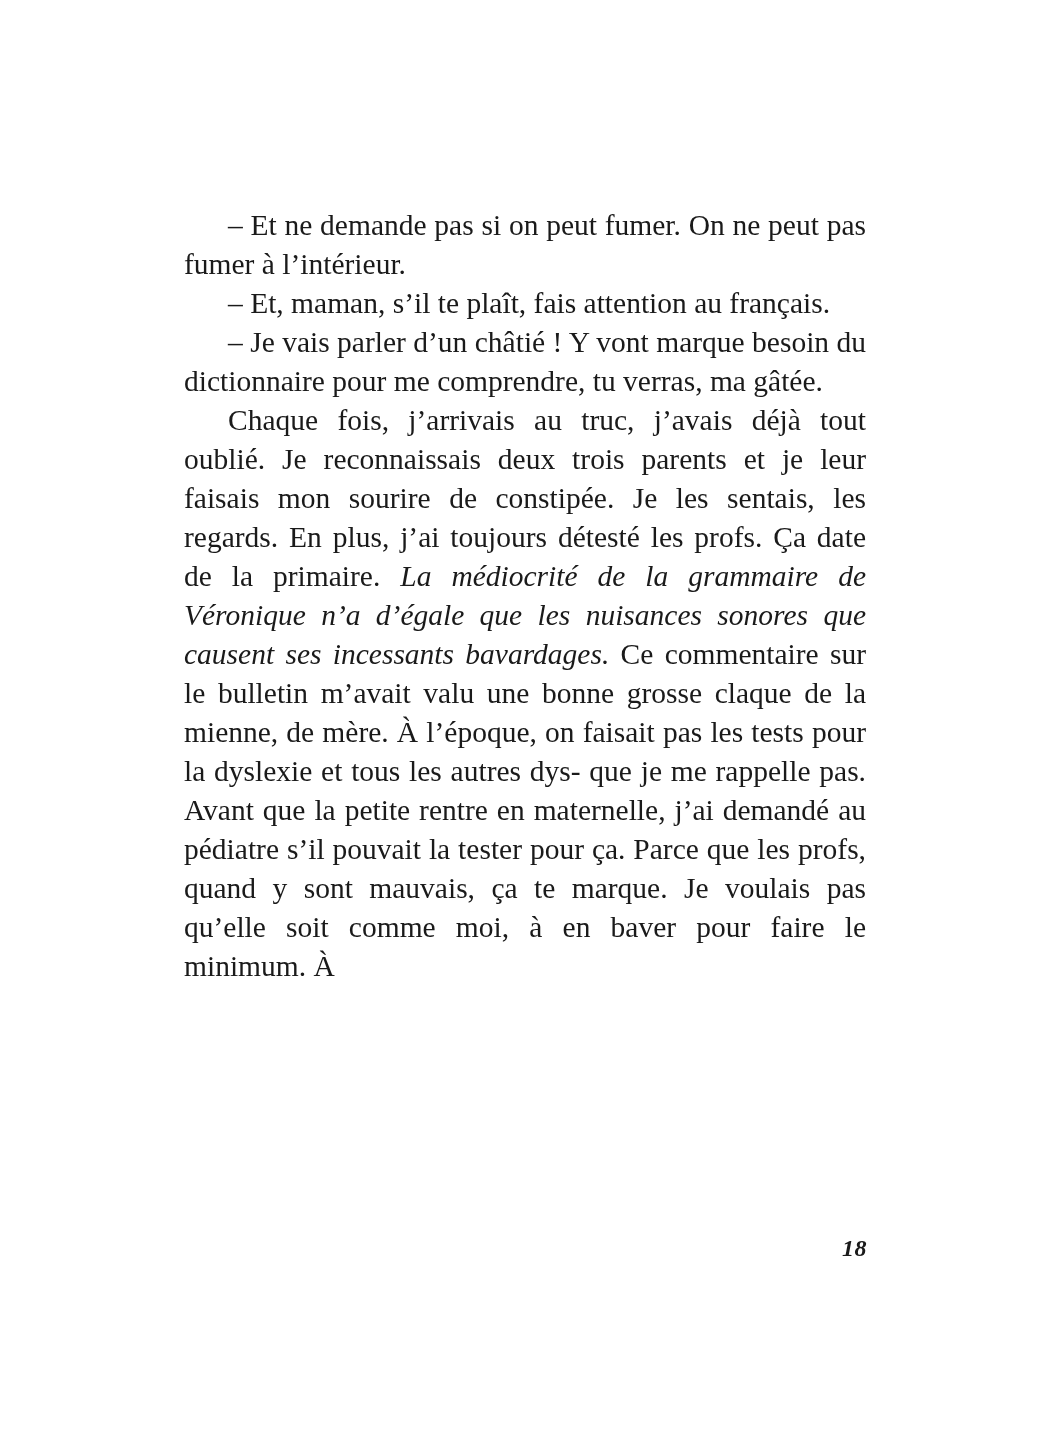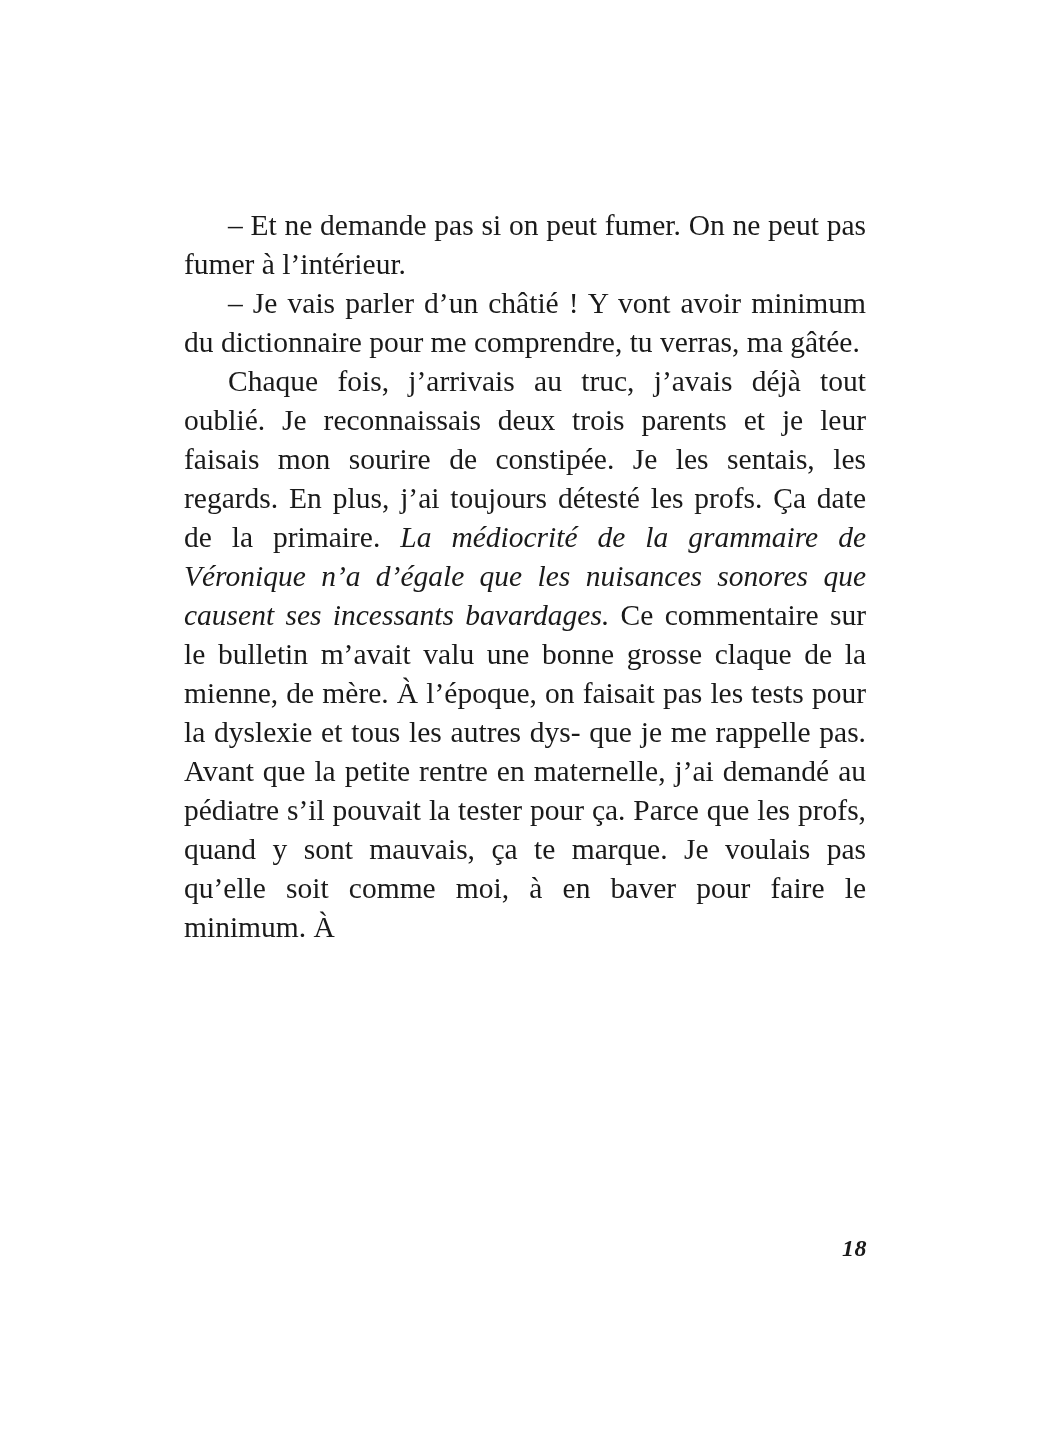--- a/index.html
+++ b/index.html
@@ -71,22 +71,23 @@
 </head>
 <body>
 
 <div class="page">
 
   <div class="text-block">
 
     <p class="para para-end">– Et ne demande pas si on peut fumer. On ne peut pas fumer à l’intérieur.</p>
 
 
+    <p class="para para-end">– Et, maman, s’il te plaît, fais attention au français.</p>
 
-    <p class="para para-end">– Je vais parler d’un châtié ! Y vont avoir minimum du dictionnaire pour me comprendre, tu verras, ma gâtée.</p>
+    <p class="para para-end">– Je vais parler d’un châtié ! Y vont marque besoin du dictionnaire pour me comprendre, tu verras, ma gâtée.</p>
 
     <p class="para para-end"><span>Chaque fois, j’arrivais au truc, j’avais déjà tout oublié. Je reconnaissais deux trois parents et je leur faisais mon sourire de constipée. Je les sentais, les regards. En plus, j’ai toujours détesté les profs. Ça date de la primaire. </span><em class="quoted">La médiocrité de la grammaire de Véronique n’a d’égale que les nuisances sonores que causent ses incessants bavardages.</em><span> Ce commentaire sur le bulletin m’avait valu une bonne grosse claque de la mienne, de mère. À l’époque, on faisait pas les tests pour la dyslexie et tous les autres dys- que je me rappelle pas. Avant que la petite rentre en maternelle, j’ai demandé au pédiatre s’il pouvait la tester pour ça. Parce que les profs, quand y sont mauvais, ça te marque. Je voulais pas qu’elle soit comme moi, à en baver pour faire le minimum. À</span></p>
 
   </div>
 
   <div class="folio">18</div>
 
 </div>
 
 </body></html>

